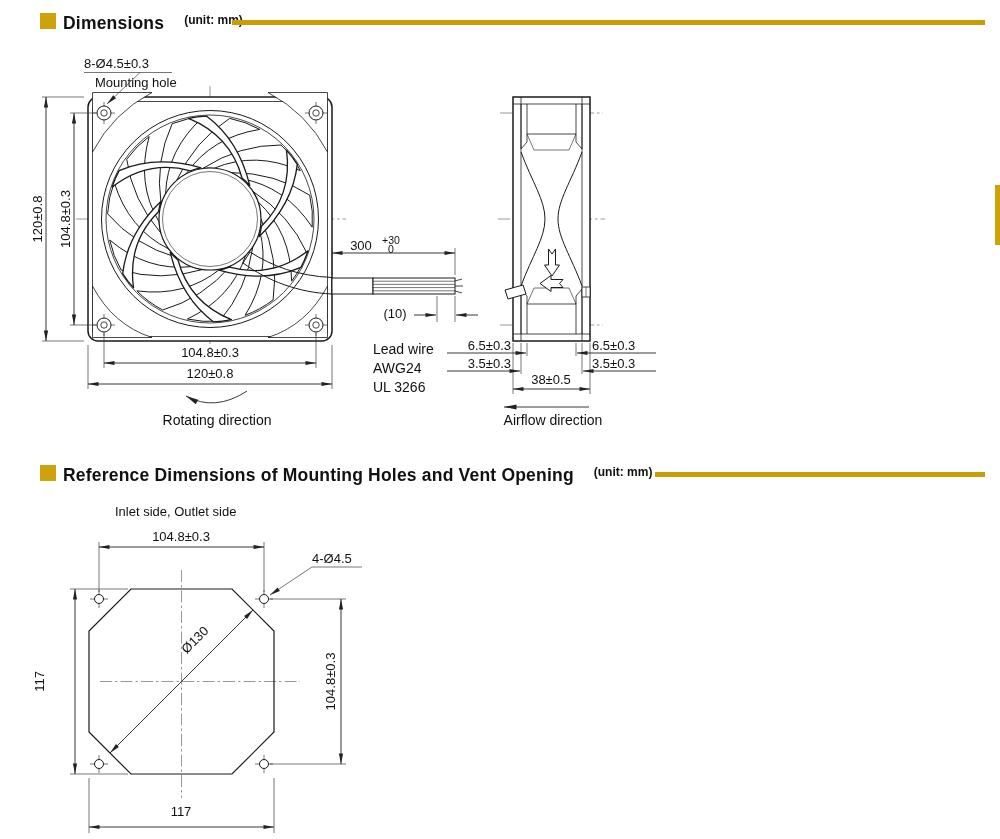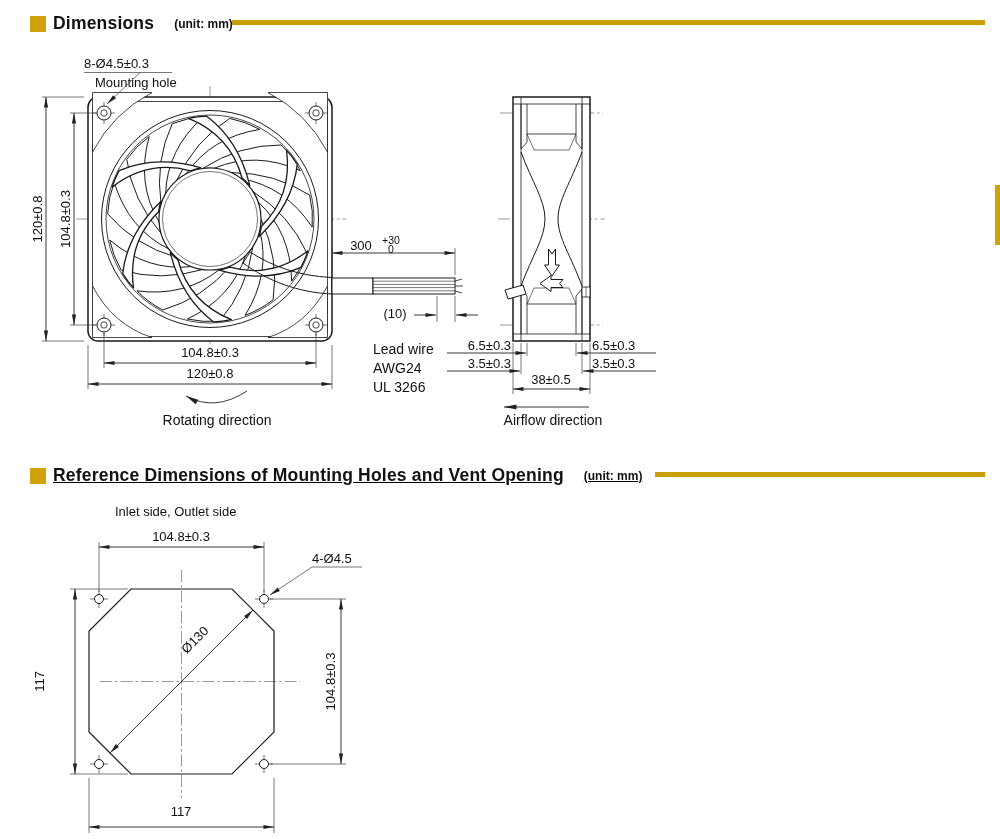--- a/index.html
+++ b/index.html
@@ -1,18 +1,18 @@
 <!DOCTYPE html>
 <html><head>
 <meta charset="utf-8">
 <style>
   html,body{margin:0;padding:0;background:#fff;}
   #page{position:relative;width:1000px;height:839px;background:#fff;overflow:hidden;
         font-family:"Liberation Sans","DejaVu Sans",sans-serif;}
-  .hdr{position:absolute;left:6px;display:flex;align-items:center;}
+  .hdr{position:absolute;left:16px;display:flex;}
   .hdr .sq{width:16px;height:16px;background:#cfa10b;margin-left:24px;margin-right:7px;flex:0 0 auto;}
   .hdr .ttl{font-size:17.5px;font-weight:bold;color:#111;letter-spacing:.2px;white-space:nowrap;}
   .hdr .unit{font-size:12px;font-weight:bold;color:#111;margin-left:20px;white-space:nowrap;}
   .rule{position:absolute;height:5px;background:#c99e04;}
   .edgetab{position:absolute;width:5px;background:#cfa10b;}
   svg{position:absolute;left:0;}
   svg text{fill:#111;}
   .t13{font-size:13px;}
   .t14{font-size:14px;}
   .t10{font-size:10.5px;}
@@ -231,21 +231,21 @@
       <text class="t13" x="592" y="367.5">3.5±0.3</text>
 
       <line class="dl" x1="513" y1="389" x2="590" y2="389" marker-start="url(#ar)" marker-end="url(#ar)"></line>
       <text class="t13" x="551" y="384" text-anchor="middle">38±0.5</text>
 
       <line class="dl" x1="589" y1="407" x2="504" y2="407" marker-end="url(#ar2)"></line>
       <text class="t14" x="553" y="425" text-anchor="middle">Airflow direction</text>
     </g>
   </svg>
 
-  <div class="hdr" style="top:465px;text-decoration:underline;">
+  <div class="hdr" style="top:465px;">
     <span class="sq"></span>
     <span class="ttl">Reference Dimensions of Mounting Holes and Vent Opening</span>
     <span class="unit">(unit: mm)</span>
   </div>
   <div class="rule" style="left:655px;top:472px;width:330px;"></div>
 
   <svg style="top:490px;" width="1000" height="349" viewBox="0 490 1000 349">
     <text class="t13" x="115" y="516">Inlet side, Outlet side</text>
 
     <g>

